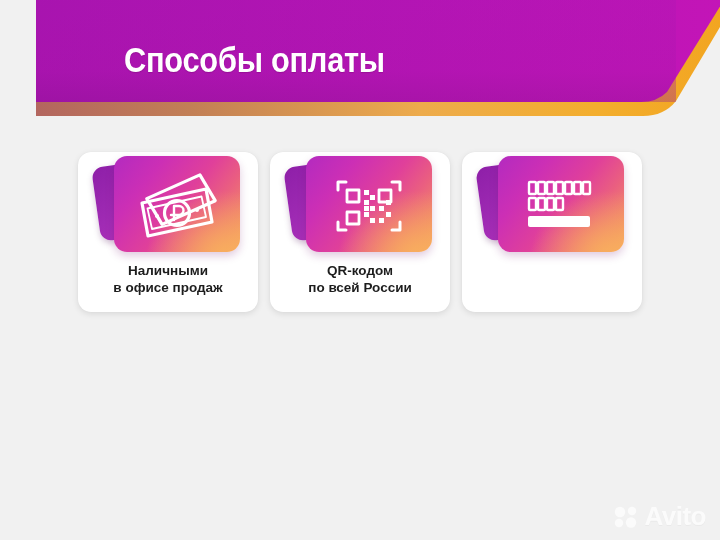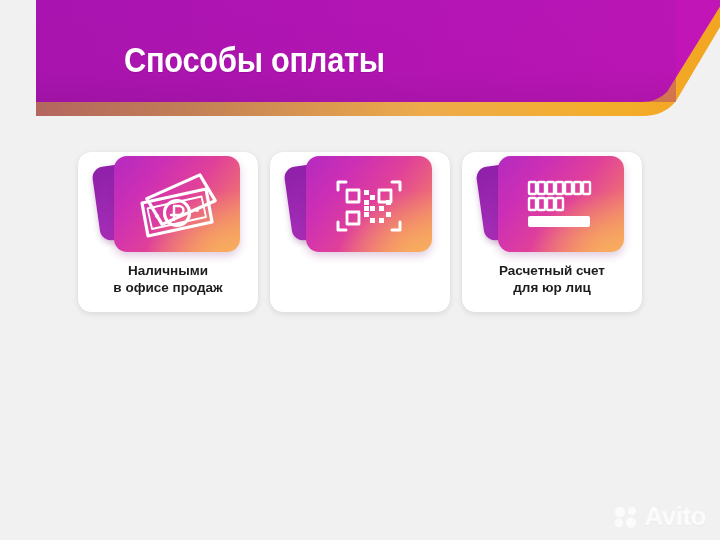--- a/index.html
+++ b/index.html
@@ -223,20 +223,22 @@
             <rect x="73" y="50" width="5" height="5"></rect>
             <rect x="80" y="56" width="5" height="5"></rect>
             <rect x="73" y="62" width="5" height="5"></rect>
             <rect x="64" y="62" width="5" height="5"></rect>
             <rect x="58" y="50" width="5" height="5"></rect>
             <rect x="80" y="44" width="5" height="5"></rect>
           </g>
         </svg>
       </div>
     </div>
+    <div class="card-label">QR-кодом
+по всей России</div>
   </div>
 
   <div class="payment-card">
     <div class="tile-wrap">
       <div class="tile-back"></div>
       <div class="tile-front">
         <svg viewBox="0 0 126 96">
           <g fill="none" stroke="#ffffff" stroke-width="2.4">
             <rect x="31" y="26" width="7" height="12" rx="1"></rect>
             <rect x="40" y="26" width="7" height="12" rx="1"></rect>
@@ -247,22 +249,20 @@
             <rect x="85" y="26" width="7" height="12" rx="1"></rect>
             <rect x="31" y="42" width="7" height="12" rx="1"></rect>
             <rect x="40" y="42" width="7" height="12" rx="1"></rect>
             <rect x="49" y="42" width="7" height="12" rx="1"></rect>
             <rect x="58" y="42" width="7" height="12" rx="1"></rect>
           </g>
           <rect x="30" y="60" width="62" height="11" rx="2" fill="#ffffff"></rect>
         </svg>
       </div>
     </div>
-    <div class="card-label">Расчетный счет
-для юр лиц</div>
   </div>
 
 
 
 </div>
 
 <div id="avito-watermark">
   <svg width="26" height="22" viewBox="0 0 26 22">
     <circle cx="7" cy="6" r="5.2" fill="#ffffff"></circle>
     <circle cx="19" cy="5" r="4.2" fill="#ffffff"></circle>

